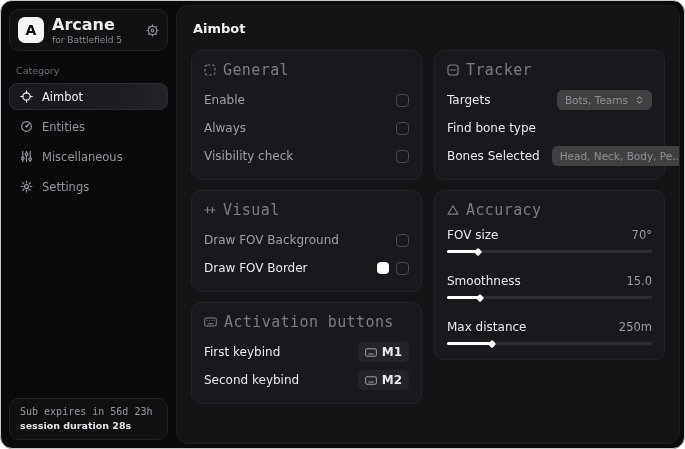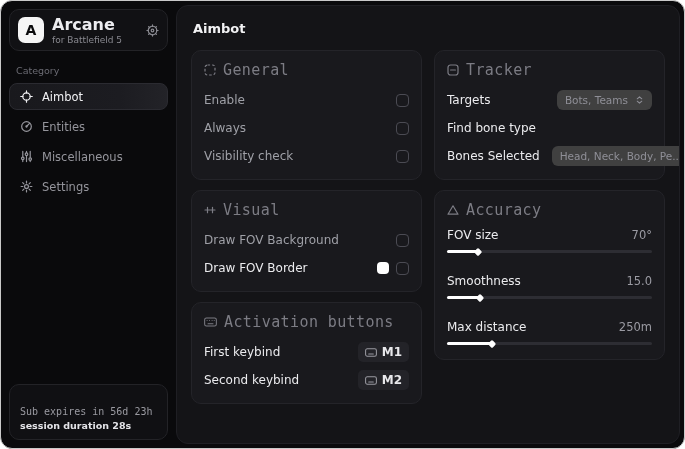--- a/index.html
+++ b/index.html
@@ -61,21 +61,21 @@
     background:linear-gradient(90deg,#19191d 0%,#1c1c21 70%,#232328 100%);
     border-color:#2b2b31;
     color:#f0f0f3;
   }
   .nav-item .nicon { display:flex; flex:none; }
   .side-spacer { flex:1; }
   .side-footer {
     border:1px solid #232327;
     background:#101013;
     border-radius:10px;
-    padding:21px 10px 8px 10px;
+    padding:7px 10px 8px 10px;
   }
   .sub-expires {
     font-family:"DejaVu Sans Mono","Liberation Mono",monospace;
     color:#9a9aa1; font-size:10px; white-space:nowrap;
   }
   .session-duration {
     color:#e4e4e8; font-size:9.5px; font-weight:bold; margin-top:3px;
   }
 
   

